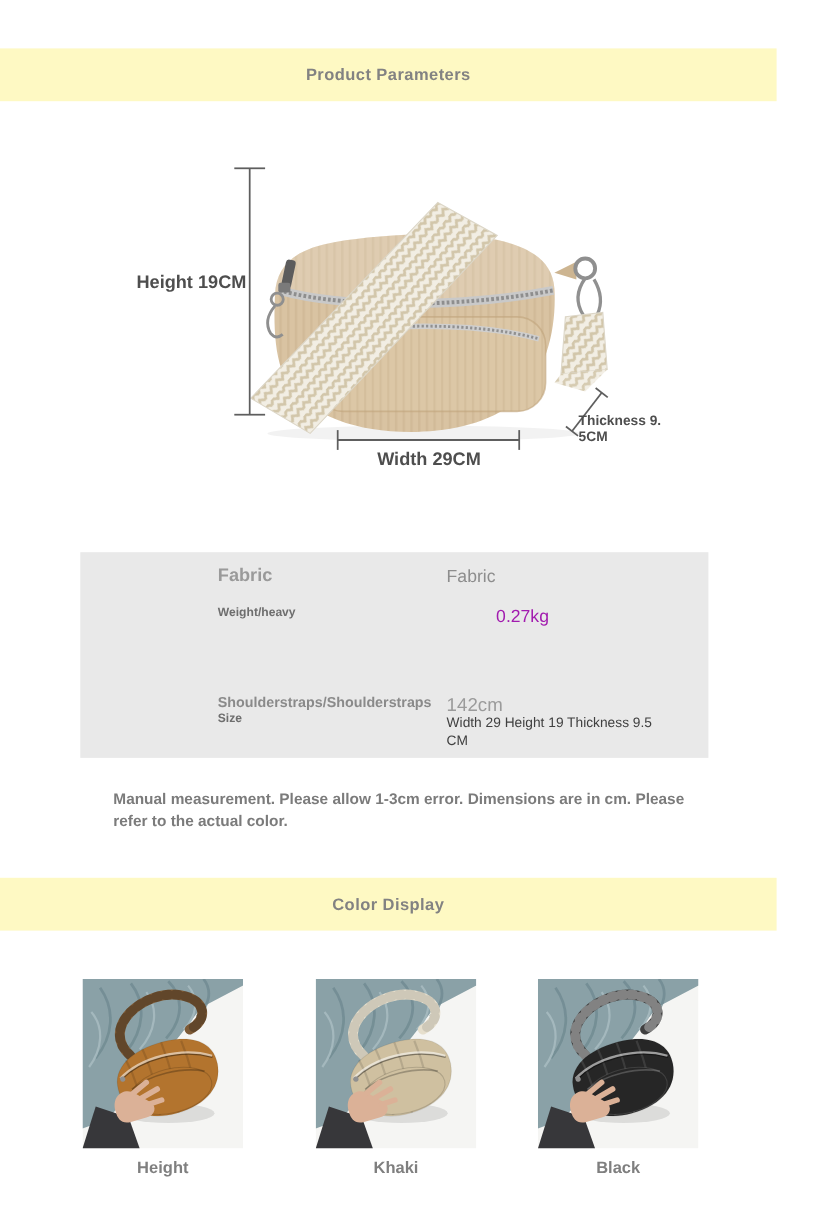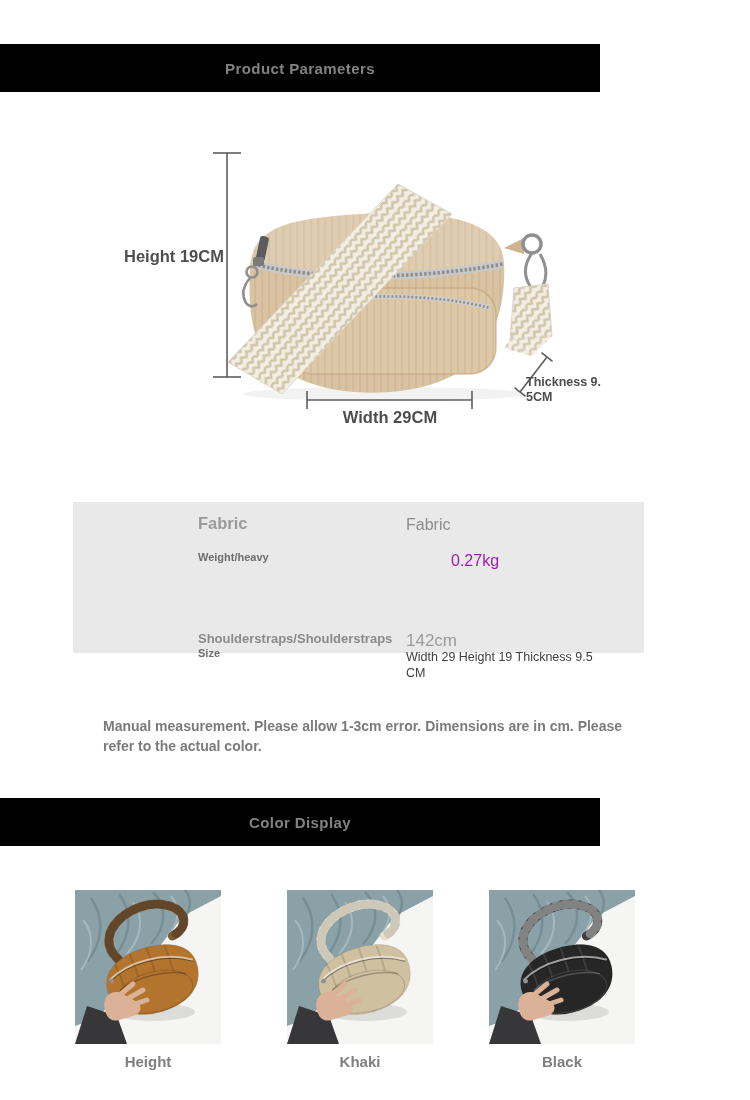--- a/index.html
+++ b/index.html
@@ -1,34 +1,34 @@
 <!DOCTYPE html>
 <html><head>
 <meta charset="utf-8">
 <style>
   html,body{margin:0;padding:0;background:#ffffff;}
   .page{position:relative;width:750px;height:1100px;background:#ffffff;overflow:hidden;
         font-family:"Liberation Sans",sans-serif;}
 
   
-  .bar{position:absolute;left:0;width:600px;height:48px;background:#000000;
+  .bar{position:absolute;left:0;width:706px;height:48px;background:#fef9c3;
        display:flex;align-items:center;justify-content:center;}
   .bar span{font-size:15px;font-weight:bold;color:#828282;letter-spacing:.4px;}
   .bar.top{top:44px;}
   .bar.colors{top:798px;}
 
   
   .hero-svg{position:absolute;left:100px;top:140px;width:560px;height:300px;}
   .ann-text{font-family:"Liberation Sans",sans-serif;font-weight:bold;fill:#4e4e4e;}
   .ann-big{font-size:16.5px;}
   .ann-small{font-size:12.5px;}
   .mline{stroke:#5e5e5e;stroke-width:1.6;}
 
   
-  .spec-panel{position:absolute;left:73px;top:502px;width:571px;height:151px;background:#e9e9e9;}
+  .spec-panel{position:absolute;left:73px;top:502px;width:571px;height:187px;background:#e9e9e9;}
   .spec-row{position:absolute;left:125px;white-space:nowrap;}
   .spec-label{display:inline-block;width:208px;vertical-align:top;}
   .spec-value{display:inline-block;vertical-align:top;white-space:normal;}
   .lbl-a{font-size:16.5px;font-weight:600;color:#9a9a9a;}
   .lbl-b{font-size:11px;font-weight:bold;color:#6e6e6e;}
   .lbl-c{font-size:13px;font-weight:bold;color:#8a8a8a;}
   .val-a{font-size:16px;font-weight:500;color:#8d8d8d;padding-top:2px;}
   .val-b{font-size:16px;font-weight:500;color:#a21caf;padding-top:1px;margin-left:45px;}
   .val-c{font-size:11.5px;font-weight:bold;color:#7b7b7b;padding-top:4px;}
   .val-d{font-size:17px;font-weight:400;color:#9b9b9b;}

